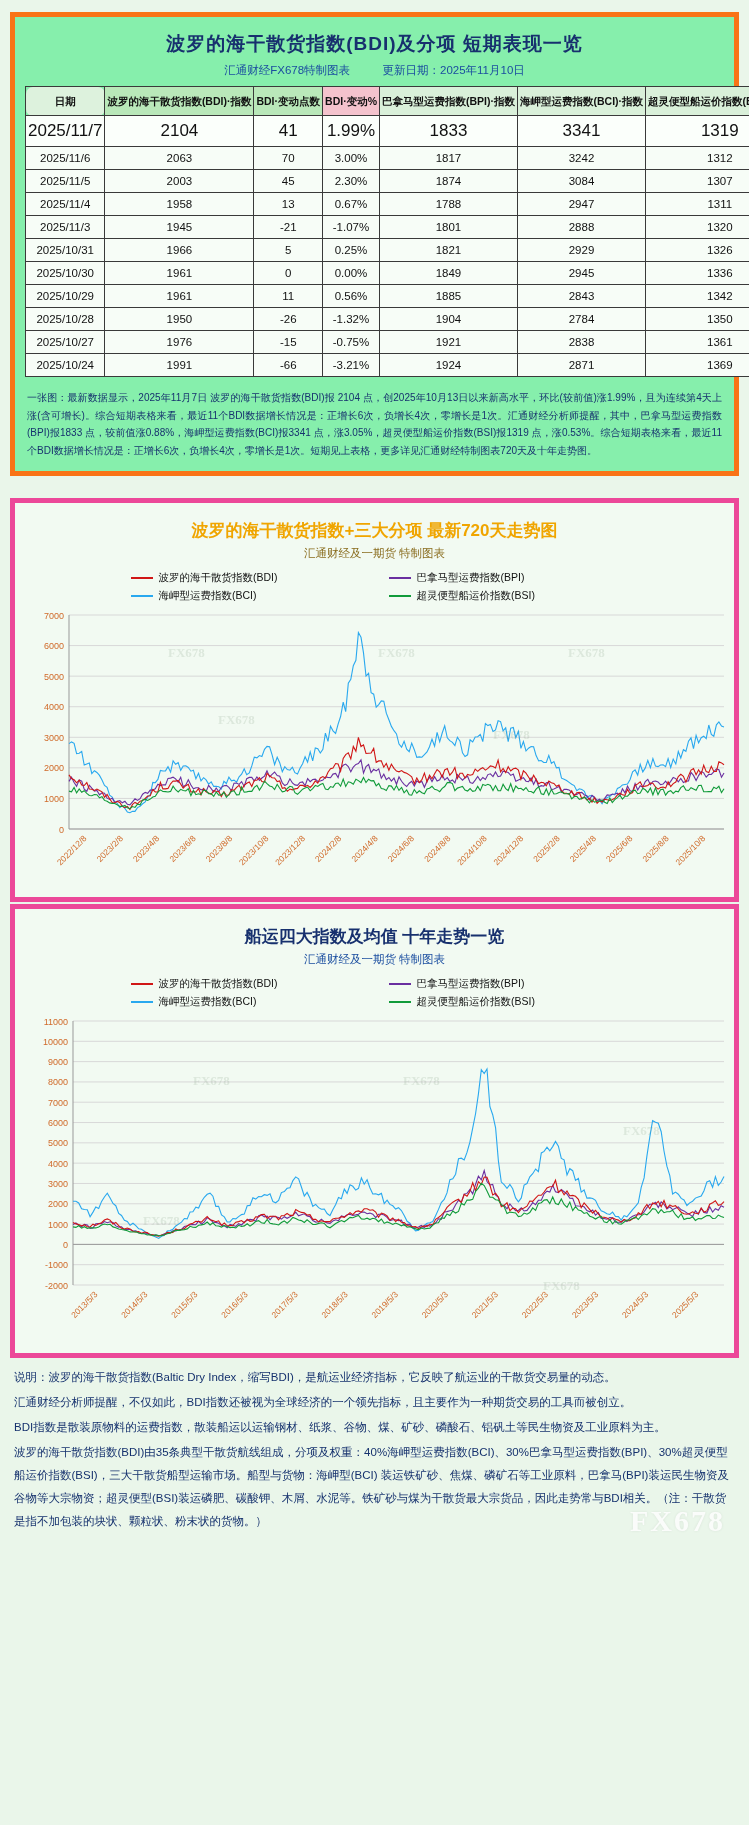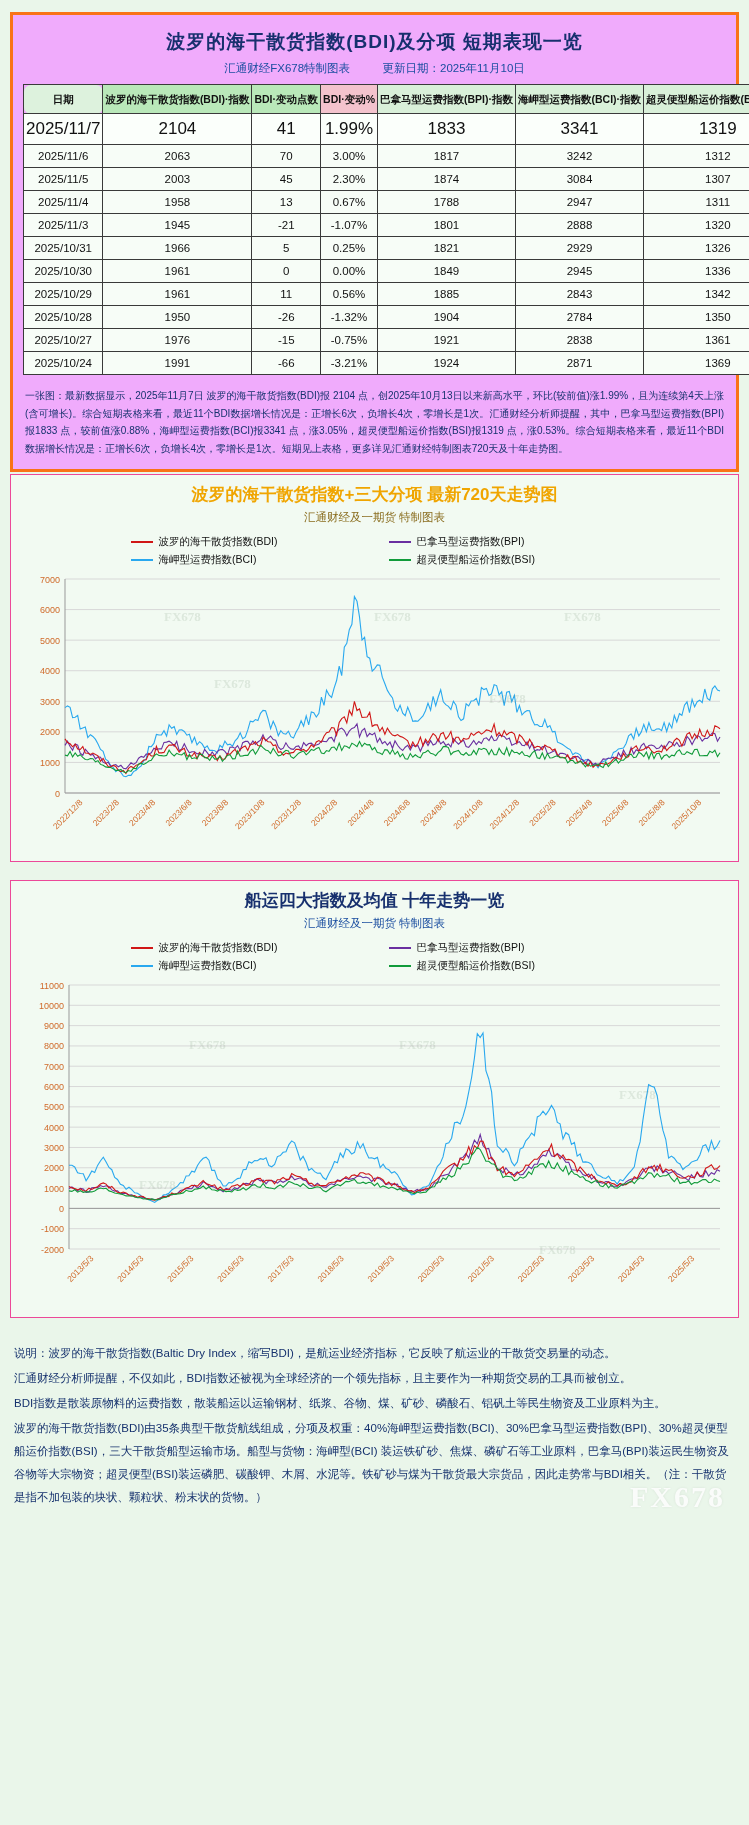--- a/index.html
+++ b/index.html
@@ -7,24 +7,24 @@
   body {
     width: 749px;
     background: #eaf6ea;
     font-family: "Liberation Sans", sans-serif;
     color: #111;
   }
   .page { width:749px; padding: 12px 10px 0 10px; }
 
   
   .card {
-    background:#f0abfc;
-    border:3px solid #f97316;
+    background:#86efac;
+    border:5px solid #f97316;
     padding:8px 10px 10px 10px;
-    margin-bottom:2px;
+    margin-bottom:22px;
   }
   .tbl-title {
     text-align:center;
     color:#17306e;
     font-size:19px;
     font-weight:bold;
     letter-spacing:1px;
     padding:6px 0 2px 0;
   }
   .tbl-sub {
@@ -65,23 +65,23 @@
     font-size:10px;
     line-height:1.75;
     color:#16326e;
     padding:12px 2px 2px 2px;
     text-align:justify;
   }
 
   
   .chart-card {
     background:#f2faf2;
-    border:1px solid #ec4899;
-    margin-bottom:18px;
-    padding:2px 8px 6px 8px;
+    border:5px solid #ec4899;
+    margin-bottom:2px;
+    padding:10px 8px 6px 8px;
     position:relative;
   }
   .chart-title {
     text-align:center;
     color:#f0a500;
     font-size:17px;
     font-weight:bold;
     padding-top:6px;
   }
   .chart-title.blue { color:#17306e; }

